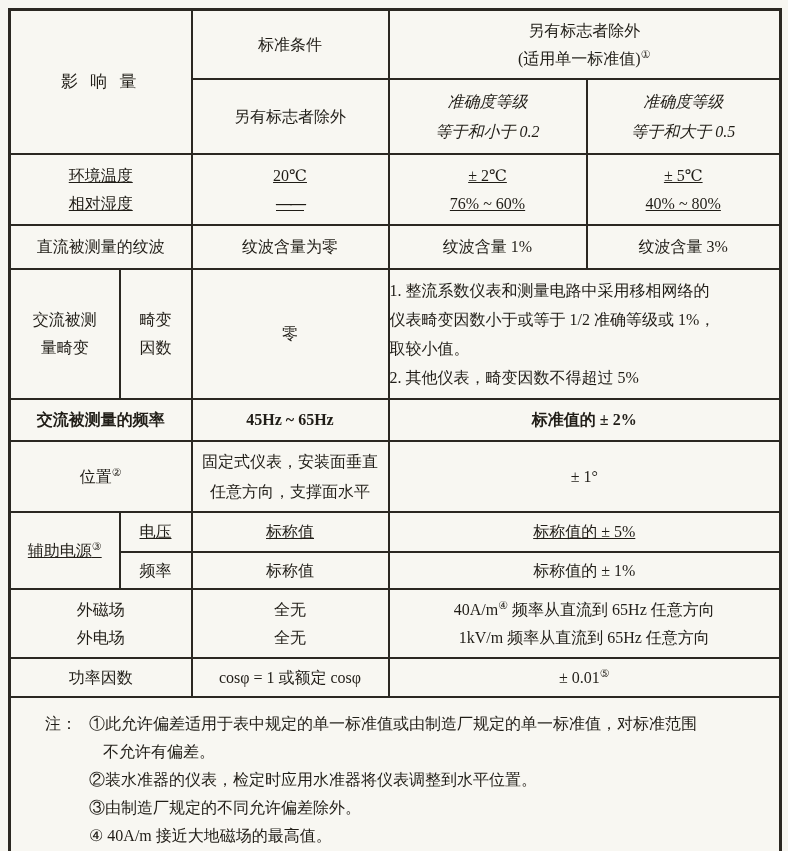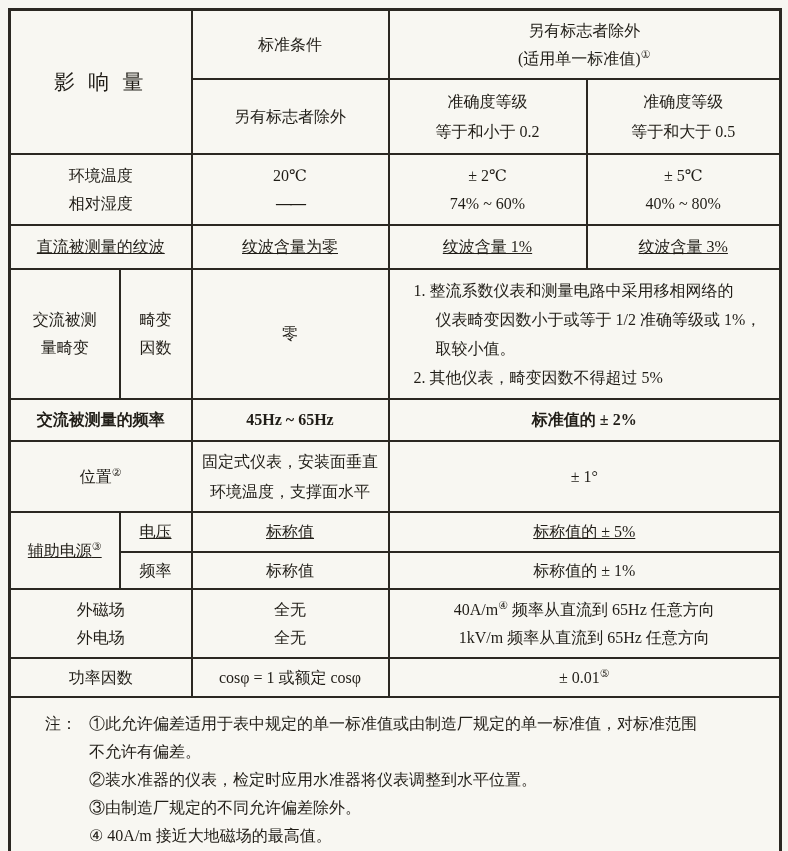--- a/index.html
+++ b/index.html
@@ -18,47 +18,47 @@
   }
   td {
     border:2px solid #2b2822;
     text-align:center; vertical-align:middle;
     font-size:16px; line-height:28px;
     padding:2px 4px;
     overflow:hidden;
   }
   tr.rh1 td { height:63px; }
   tr.rh2 td { height:69px; }
-  tr.renv td { height:65px; }
-  tr.rrip td { height:38px;text-decoration:underline; }
+  tr.renv td { height:65px;text-decoration:underline; }
+  tr.rrip td { height:38px; }
   tr.rdis td { height:116px; }
   tr.rfrq td { height:36px;font-weight:bold; }
   tr.rpos td { height:65px; }
   tr.rav td  { height:34px;text-decoration:underline; }
   tr.raf td  { height:31px;margin-top:35px; }
   tr.rfld td { height:63px; }
   tr.rpf  td { height:33px; }
   tr.rnotes td { height:174px; }
-  .influence { font-size:21px; letter-spacing:4px; }
-  .hdr2 { line-height:30px; }
+  .influence { font-size:17px; letter-spacing:4px; }
+  .hdr2 { line-height:30px;font-style:italic; }
   sup.circ { font-size:11px; vertical-align:super; line-height:0; }
   .dash { letter-spacing:-2px; font-weight:bold; }
   .dev-list {
     text-align:left; vertical-align:middle;
-    padding:6px 8px 6px 24px; line-height:29px;
+    padding:6px 8px 6px 0; line-height:29px;
   }
-  .dev-list .hang { margin-left:22px; }
+  .dev-list .hang { }
   .pos-std { line-height:30px; padding:2px 2px;margin-left:40px; }
   .notes-cell {
     text-align:left; vertical-align:top;
     padding:12px 18px 0 78px;
     line-height:28px; font-size:16px;
   }
   .note-label { display:inline-block; width:44px; margin-left:-44px; }
-  .note-cont { }
+  .note-cont { margin-left:14px; }
 </style>
 </head>
 <body>
 
 <div class="page">
   <table class="spec">
     <colgroup>
       <col style="width:110px">
         <col style="width:72px">
         <col style="width:197px">
@@ -92,21 +92,21 @@
         <td colspan="2">
           <div>环境温度</div>
           <div>相对湿度</div>
         </td>
         <td>
           <div>20℃</div>
           <div class="dash">——</div>
         </td>
         <td>
           <div>± 2℃</div>
-          <div>74% ~ 60%</div>
+          <div>76% ~ 60%</div>
         </td>
         <td>
           <div>± 5℃</div>
           <div>40% ~ 80%</div>
         </td>
       </tr>
 
       <tr class="rrip">
         <td colspan="2">直流被测量的纹波</td>
         <td>纹波含量为零</td>
@@ -135,21 +135,21 @@
       <tr class="rfrq">
         <td colspan="2">交流被测量的频率</td>
         <td>45Hz ~ 65Hz</td>
         <td colspan="2">标准值的 ± 2%</td>
       </tr>
 
       <tr class="rpos">
         <td colspan="2"><span>位置</span><sup class="circ">②</sup></td>
         <td class="pos-std">
           <div>固定式仪表，安装面垂直</div>
-          <div>环境温度，支撑面水平</div>
+          <div>任意方向，支撑面水平</div>
         </td>
         <td colspan="2">± 1°</td>
       </tr>
 
       <tr class="rav">
         <td rowspan="2"><span>辅助电源</span><sup class="circ">③</sup></td>
         <td>电压</td>
         <td>标称值</td>
         <td colspan="2">标称值的 ± 5%</td>
       </tr>

